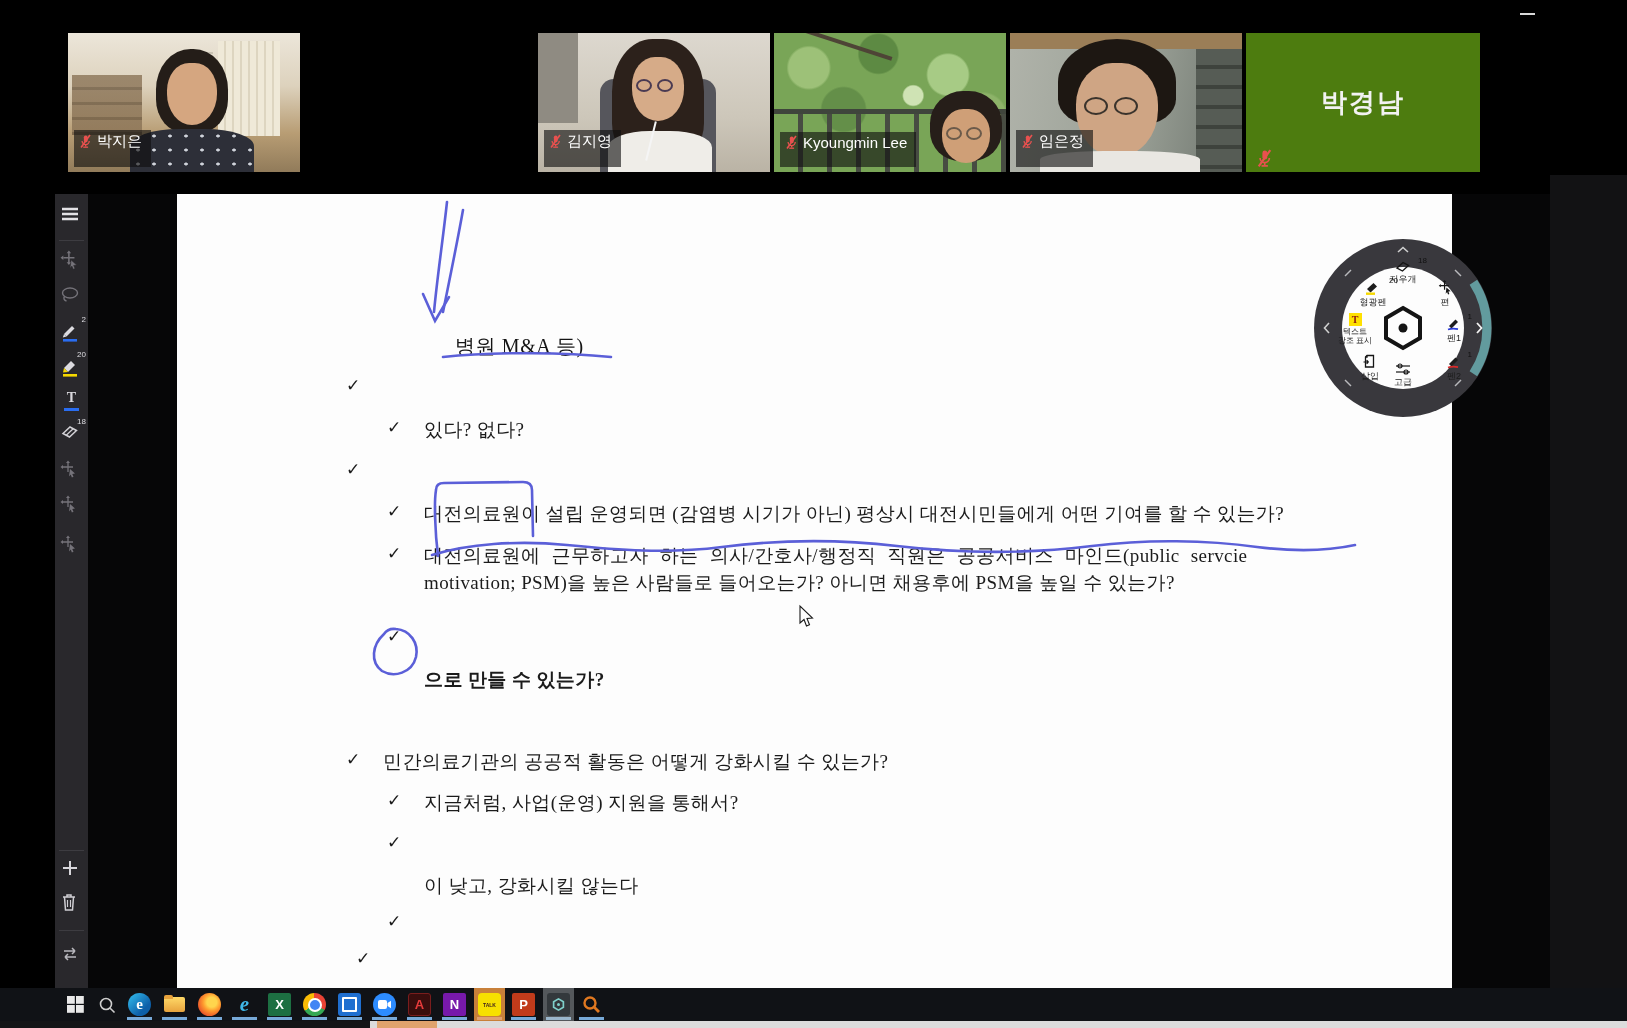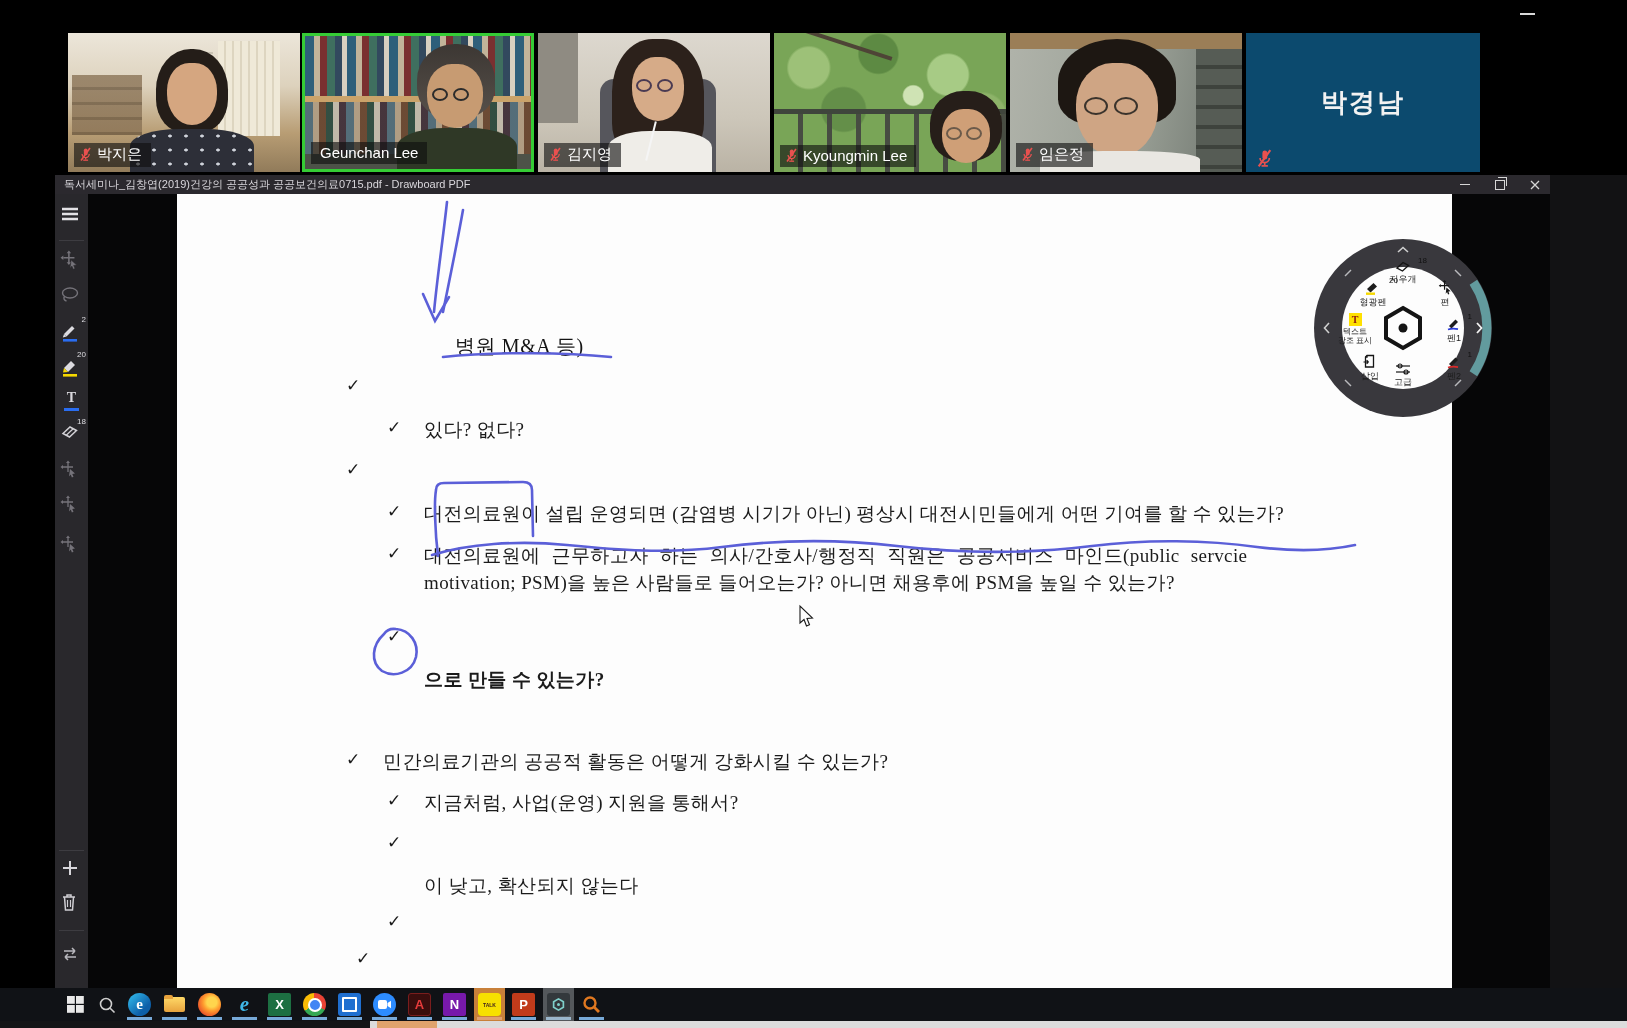--- a/index.html
+++ b/index.html
@@ -3,21 +3,21 @@
 <meta charset="utf-8">
 <style>
   html,body{margin:0;padding:0;background:#000;}
   #screen{position:relative;width:1627px;height:1028px;background:#000;overflow:hidden;
           font-family:"Liberation Sans","DejaVu Sans",sans-serif;}
   .abs{position:absolute;}
   
   .vt{position:absolute;top:33px;width:232px;height:139px;background:#222;overflow:hidden;box-sizing:border-box;}
   .vt.active{border:3px solid #35cc35;}
   .plate{position:absolute;left:6px;bottom:5px;display:flex;align-items:center;gap:5px;
-         background:rgba(15,15,15,.62);padding:2px 9px 3px 5px;color:#fff;font-size:15px;white-space:nowrap;}
+         background:rgba(15,15,15,.62);padding:2px 9px 16px 5px;color:#fff;font-size:15px;white-space:nowrap;}
   .hair{position:absolute;background:#241d18;border-radius:48% 48% 40% 40%;}
   .face{position:absolute;background:#d0a27e;border-radius:46% 46% 52% 52%;}
   .torso{position:absolute;border-radius:40% 40% 0 0;}
   .spec{position:absolute;width:12px;height:9px;border:2px solid #2b2b2b;border-radius:50%;}
   
   #titlebar{position:absolute;left:55px;top:175px;width:1495px;height:19px;background:#2b292e;
             color:#d9d7dc;font-size:11px;display:flex;align-items:center;}
   #titlebar .t{margin-left:9px;white-space:nowrap;}
   .wbtn{position:absolute;top:0;width:30px;height:19px;display:flex;align-items:center;justify-content:center;}
   #toolbar{position:absolute;left:55px;top:194px;width:33px;height:794px;background:#29282c;}
@@ -67,36 +67,20 @@
         <rect x="6" y="1.5" width="4.6" height="8.5" rx="2.3" fill="#e8514f"></rect>
         <path d="M3.8 8.5a4.4 4.4 0 0 0 8.8 0" fill="none" stroke="#e8514f" stroke-width="1.6"></path>
         <line x1="8.2" y1="13" x2="8.2" y2="15.2" stroke="#e8514f" stroke-width="1.6"></line>
         <line x1="5.2" y1="16" x2="11.2" y2="16" stroke="#e8514f" stroke-width="1.6"></line>
         <line x1="2.5" y1="16.5" x2="13.5" y2="1" stroke="#e8514f" stroke-width="2"></line>
       </svg>
       <span>박지은</span>
     </div>
   </div>
 
-  <div class="vt active" style="left:302px;">
-    <div class="abs" style="inset:0;background:#5f5140;">
-      <div class="abs" style="left:0;top:0;width:100%;height:60px;background:repeating-linear-gradient(90deg,#2e5f7a 0 9px,#c2b49a 9px 15px,#7a3030 15px 22px,#3f6f5f 22px 30px,#32495e 30px 37px,#d8d0c0 37px 42px);"></div>
-      <div class="abs" style="left:0;top:60px;width:100%;height:6px;background:#caa36a;"></div>
-      <div class="abs" style="left:0;top:66px;width:100%;height:52px;background:repeating-linear-gradient(90deg,#53707e 0 8px,#b8a489 8px 14px,#6d4a33 14px 21px,#2f4f43 21px 28px,#c9c2b2 28px 34px,#44333d 34px 41px);opacity:.92;"></div>
-      <div class="abs" style="left:0;top:118px;width:100%;height:21px;background:#4d5248;"></div>
-      <div class="hair" style="left:112px;top:8px;width:78px;height:74px;background:linear-gradient(180deg,#3c3733,#57504a);"></div>
-      <div class="face" style="left:122px;top:28px;width:56px;height:64px;background:#c79b72;"></div>
-      <div class="spec" style="left:127px;top:52px;"></div>
-      <div class="spec" style="left:148px;top:52px;"></div>
-      <div class="torso" style="left:92px;top:92px;width:120px;height:47px;background:#2f3826;"></div>
-    </div>
-    <div class="plate" style="padding-left:9px;">
-      <span>Geunchan Lee</span>
-    </div>
-  </div>
 
   <div class="vt" style="left:538px;">
     <div class="abs" style="inset:0;background:linear-gradient(180deg,#ddd8cf 0%,#cdc7ba 60%,#bab3a5 100%);">
       <div class="abs" style="left:0;top:0;width:40px;height:90px;background:#8f8b82;"></div>
       <div class="abs" style="left:62px;top:46px;width:116px;height:93px;background:#56565c;border-radius:14px 14px 0 0;"></div>
       <div class="hair" style="left:74px;top:6px;width:92px;height:120px;background:#2c211b;border-radius:44% 44% 30% 30%;"></div>
       <div class="face" style="left:94px;top:24px;width:52px;height:64px;background:#d6ab88;"></div>
       <div class="spec" style="left:98px;top:46px;border-color:#4a3a52;"></div>
       <div class="spec" style="left:119px;top:46px;border-color:#4a3a52;"></div>
       <div class="torso" style="left:70px;top:98px;width:104px;height:41px;background:#efedе8;background-color:#efede8;"></div>
@@ -158,48 +142,32 @@
         <rect x="6" y="1.5" width="4.6" height="8.5" rx="2.3" fill="#e8514f"></rect>
         <path d="M3.8 8.5a4.4 4.4 0 0 0 8.8 0" fill="none" stroke="#e8514f" stroke-width="1.6"></path>
         <line x1="8.2" y1="13" x2="8.2" y2="15.2" stroke="#e8514f" stroke-width="1.6"></line>
         <line x1="5.2" y1="16" x2="11.2" y2="16" stroke="#e8514f" stroke-width="1.6"></line>
         <line x1="2.5" y1="16.5" x2="13.5" y2="1" stroke="#e8514f" stroke-width="2"></line>
       </svg>
       <span>임은정</span>
     </div>
   </div>
 
-  <div class="vt" style="left:1246px;width:234px;background:#0c4a6e;">
+  <div class="vt" style="left:1246px;width:234px;background:#4d7c0f;">
     <div class="abs" style="left:0;top:0;width:100%;height:100%;display:flex;align-items:center;justify-content:center;
                 color:#f2f2f2;font-size:26px;font-weight:600;letter-spacing:2px;">박경남</div>
     <svg class="abs" style="left:10px;bottom:4px;" viewBox="0 0 16 18" width="17" height="19">
       <rect x="6" y="1.5" width="4.6" height="8.5" rx="2.3" fill="#e8514f"></rect>
       <path d="M3.8 8.5a4.4 4.4 0 0 0 8.8 0" fill="none" stroke="#e8514f" stroke-width="1.6"></path>
       <line x1="8.2" y1="13" x2="8.2" y2="15.2" stroke="#e8514f" stroke-width="1.6"></line>
       <line x1="5.2" y1="16" x2="11.2" y2="16" stroke="#e8514f" stroke-width="1.6"></line>
       <line x1="2.5" y1="16.5" x2="13.5" y2="1" stroke="#e8514f" stroke-width="2"></line>
     </svg>
   </div>
 
-  <div id="titlebar">
-    <span class="t">독서세미나_김창엽(2019)건강의 공공성과 공공보건의료0715.pdf - Drawboard PDF</span>
-    <div class="wbtn" style="left:1395px;">
-      <div style="width:10px;height:1.5px;background:#d6d6d6;"></div>
-    </div>
-    <div class="wbtn" style="left:1430px;">
-      <div style="width:8px;height:8px;border:1.4px solid #d6d6d6;position:relative;">
-        <div style="position:absolute;left:2px;top:-4px;width:8px;height:8px;border:1.4px solid #d6d6d6;border-bottom:none;border-left:none;"></div>
-      </div>
-    </div>
-    <div class="wbtn" style="left:1465px;">
-      <svg width="10" height="10" viewBox="0 0 10 10">
-        <path d="M1 1 L9 9 M9 1 L1 9" stroke="#d6d6d6" stroke-width="1.3"></path>
-      </svg>
-    </div>
-  </div>
 
   <div id="canvas"></div>
   <div id="rightfill"></div>
 
   <div id="toolbar">
     <div class="tool" style="top:12px;">
       <svg width="20" height="16" viewBox="0 0 20 16">
         <path d="M2 3h16 M2 8h16 M2 13h16" stroke="#e3e2e6" stroke-width="2.4"></path>
       </svg>
     </div>
@@ -322,21 +290,21 @@
       <span>민간의료기관의 공공적 활동은 어떻게 강화시킬 수 있는가?</span>
     </div>
     <div class="dline lv2" style="top:596px;">
       <span class="chk">✓</span>
       <span>지금처럼, 사업(운영) 지원을 통해서?</span>
     </div>
     <div class="dline lv2" style="top:638px;">
       <span class="chk">✓</span>
     </div>
     <div class="dline lv2" style="top:679px;">
-      <span>이 낮고, 확산되지 않는다</span>
+      <span>이 낮고, 강화시킬 않는다</span>
     </div>
     <div class="dline lv2" style="top:717px;">
       <span class="chk">✓</span>
       <span></span>
     </div>
     <div class="dline ind2c" style="top:754px;">
       <span class="chk">✓</span>
       <span></span>
     </div>
 

